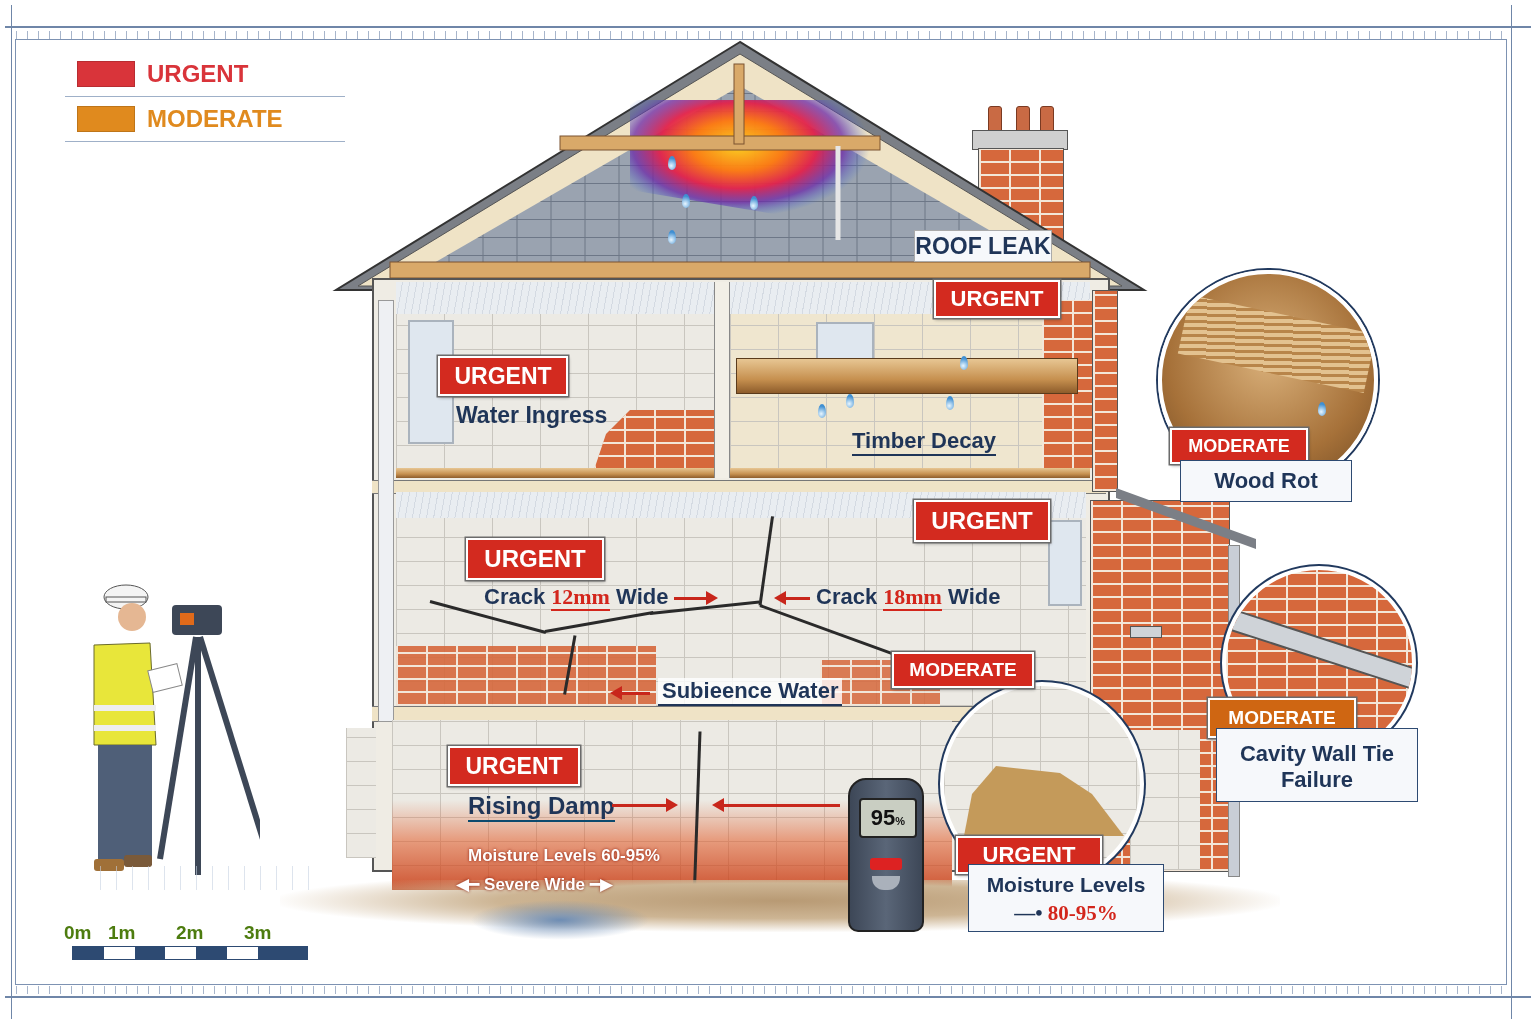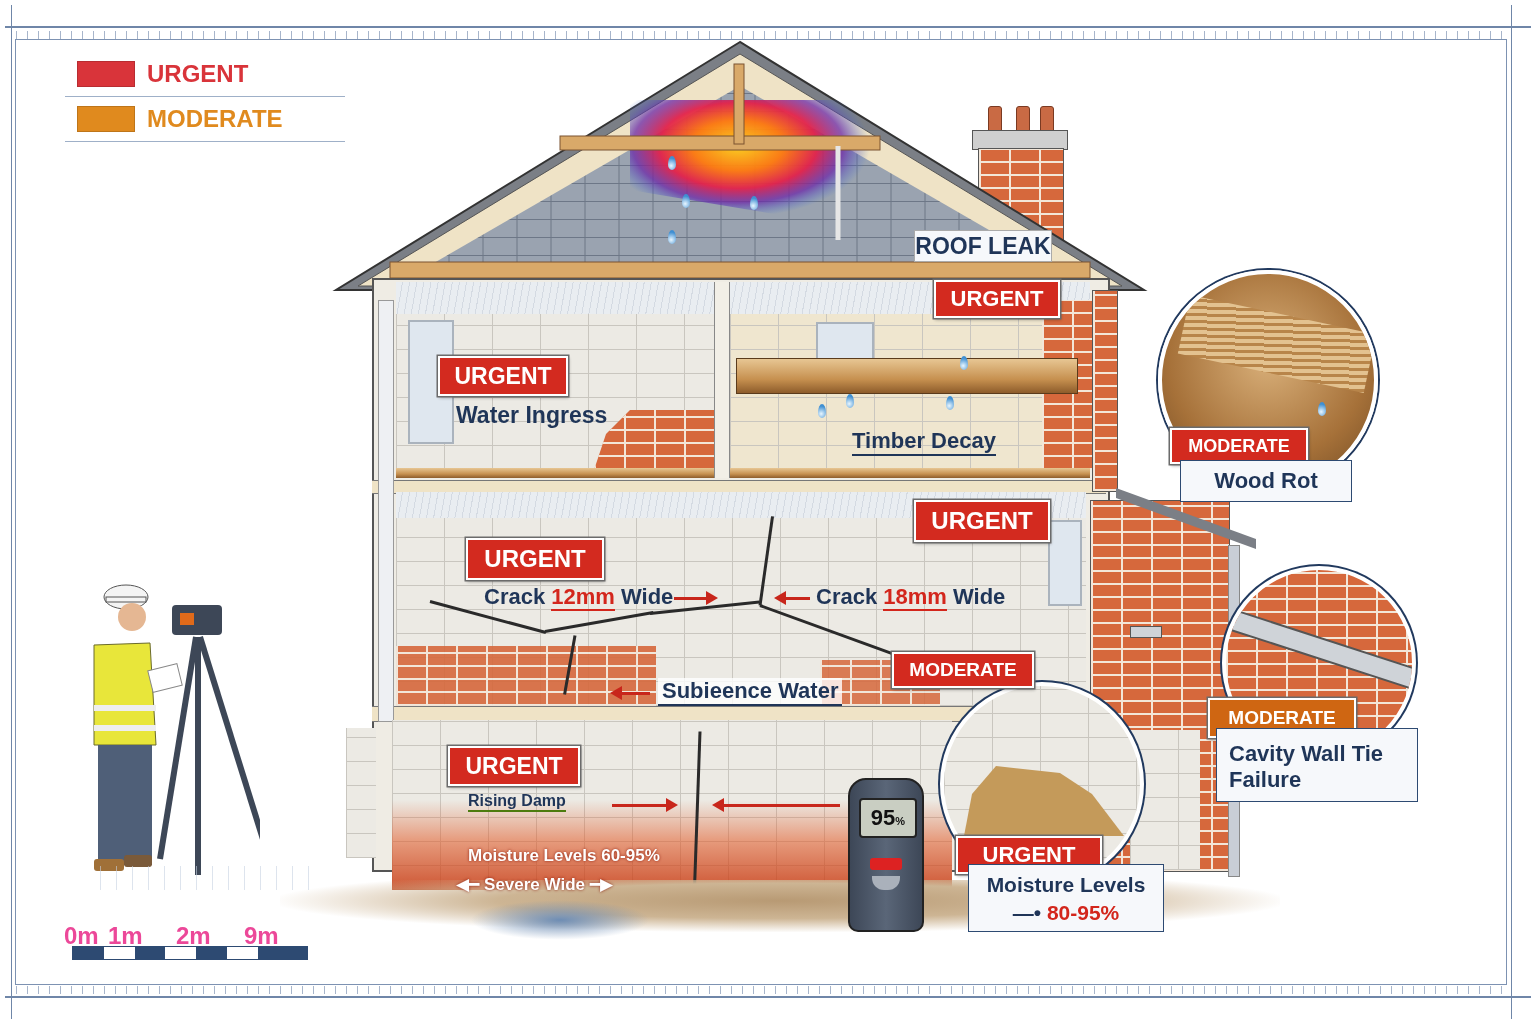--- a/index.html
+++ b/index.html
@@ -16,21 +16,21 @@
   .legend{left:65px;top:52px;width:280px;}
   .legend-row{display:flex;align-items:center;height:44px;border-bottom:1.5px solid #9fb0c8;}
   .swatch{width:56px;height:24px;margin:0 12px 0 12px;border:1px solid rgba(0,0,0,.15);}
   .legend-label{font-size:24px;font-weight:bold;letter-spacing:0;}
   
   .tag{position:absolute;color:#fff;font-weight:bold;text-align:center;border:2px solid #fff;box-shadow:0 0 0 1.5px #6b6b6b,1px 2px 3px rgba(0,0,0,.3);}
   .tag.red{background:#d32a1f;}
   .tag.orange{background:#cf6612;}
   .label-box{position:absolute;background:#f6f8fb;border:1.5px solid #2d4a72;color:#1f3558;font-weight:bold;text-align:center;}
   .plain-label{position:absolute;color:#1f3558;font-weight:bold;white-space:nowrap;}
-  .red-text{color:#d3261c;}
+  .red-text{color:#d3261c;font-family:Liberation Serif, serif;}
   
   .brick{background-color:#d6683c;background-image:
      repeating-linear-gradient(0deg,#f3e6d8 0 2px,transparent 2px 13px),
      repeating-linear-gradient(90deg,#f3e6d8 0 2px,transparent 2px 30px);}
   .block-wall{background-color:#eceae4;background-image:
      repeating-linear-gradient(0deg,#c9c6bf 0 1px,transparent 1px 24px),
      repeating-linear-gradient(90deg,#c9c6bf 0 1px,transparent 1px 48px);}
   .ceiling{background:repeating-linear-gradient(100deg,#e9edf1 0 6px,#d4dae2 6px 7px);}
   .timber{background:linear-gradient(180deg,#e7c693,#c6904f 60%,#8d5c2b);}
   .crack{position:absolute;background:#2a2a2a;height:3px;transform-origin:left center;}
@@ -194,27 +194,27 @@
   <span class="red-text" style="border-bottom:2px solid #d3261c">18mm</span>
   <span>Wide</span>
 </div>
 
 <div class="arrow-red l" style="left:620px;top:692px;width:30px"></div>
 <div class="plain-label" style="left:658px;top:678px;font-size:22px;background:rgba(255,255,255,.8);padding:0 4px;border-bottom:2px solid #1f3558">Subieence Water</div>
 
 <div class="tag red" style="left:892px;top:652px;width:138px;height:32px;font-size:19px;line-height:32px">MODERATE</div>
 
 <div class="tag orange" style="left:1208px;top:698px;width:144px;height:36px;font-size:19px;line-height:36px">MODERATE</div>
-<div class="label-box" style="left:1216px;top:728px;width:202px;height:74px;font-size:22px;text-align:left;padding:12px 12px;box-sizing:border-box;line-height:26px">
+<div class="label-box" style="left:1216px;top:728px;width:202px;height:74px;font-size:22px;text-align:center;padding:12px 12px;box-sizing:border-box;line-height:26px">
   <div>Cavity Wall Tie</div>
   <div>Failure</div>
 </div>
 
 <div class="tag red" style="left:448px;top:746px;width:128px;height:36px;font-size:23px;line-height:36px">URGENT</div>
-<div class="plain-label" style="left:468px;top:792px;font-size:16px;border-bottom:2px solid #4d7c0f">Rising Damp</div>
+<div class="plain-label" style="left:468px;top:792px;font-size:24px;border-bottom:2px solid #0c4a6e">Rising Damp</div>
 <div class="arrow-red r" style="left:612px;top:804px;width:56px"></div>
 <div class="arrow-red l" style="left:722px;top:804px;width:118px"></div>
 <div class="plain-label" style="left:468px;top:846px;font-size:17px;color:#fff;text-shadow:0 0 3px #8a1b0c">Moisture Levels 60-95%</div>
 <div class="plain-label" style="left:456px;top:874px;font-size:17px;color:#fff;text-shadow:0 0 3px #8a1b0c">
   <span>◀━</span>
   <span>Severe Wide</span>
   <span>━▶</span>
 </div>
 
 <div class="tag red" style="left:956px;top:836px;width:142px;height:34px;font-size:22px;line-height:34px">URGENT</div>
@@ -235,25 +235,25 @@
   <rect x="44" y="280" width="28" height="12" fill="#7a5a3a" rx="3"></rect>
   <rect x="92" y="30" width="50" height="30" fill="#3d4757" rx="4"></rect>
   <rect x="100" y="38" width="14" height="12" fill="#e06a1a"></rect>
   <line x1="116" y1="62" x2="80" y2="284" stroke="#3d4757" stroke-width="6"></line>
   <line x1="118" y1="62" x2="118" y2="300" stroke="#3d4757" stroke-width="6"></line>
   <line x1="120" y1="62" x2="186" y2="274" stroke="#3d4757" stroke-width="6"></line>
   <rect x="70" y="92" width="30" height="22" fill="#fff" stroke="#888" transform="rotate(-14 85 103)"></rect>
 </svg>
 <div class="abs" style="left:100px;top:866px;width:210px;height:24px;background:repeating-linear-gradient(90deg,#c7d2e2 0 1px,transparent 1px 16px);opacity:.6"></div>
 
-<div class="abs" style="left:64px;top:922px;width:230px;height:22px;font-size:24px;color:#ec4899;font-weight:bold">
+<div class="abs" style="left:64px;top:922px;width:230px;height:22px;font-size:19px;color:#4d7c0f;font-weight:bold">
   <span class="abs" style="left:0">0m</span>
   <span class="abs" style="left:44px">1m</span>
   <span class="abs" style="left:112px">2m</span>
-  <span class="abs" style="left:180px">9m</span>
+  <span class="abs" style="left:180px">3m</span>
 </div>
 <div class="abs scale-bar" style="left:72px;top:946px;width:234px;border:1px solid #2d4a72">
   <span style="background:#2d4a72"></span>
     <span style="background:#fff"></span>
   <span style="background:#2d4a72"></span>
     <span style="background:#fff"></span>
   <span style="background:#2d4a72"></span>
     <span style="background:#fff"></span>
   <span style="background:#2d4a72;flex:1.6"></span>
 </div>

